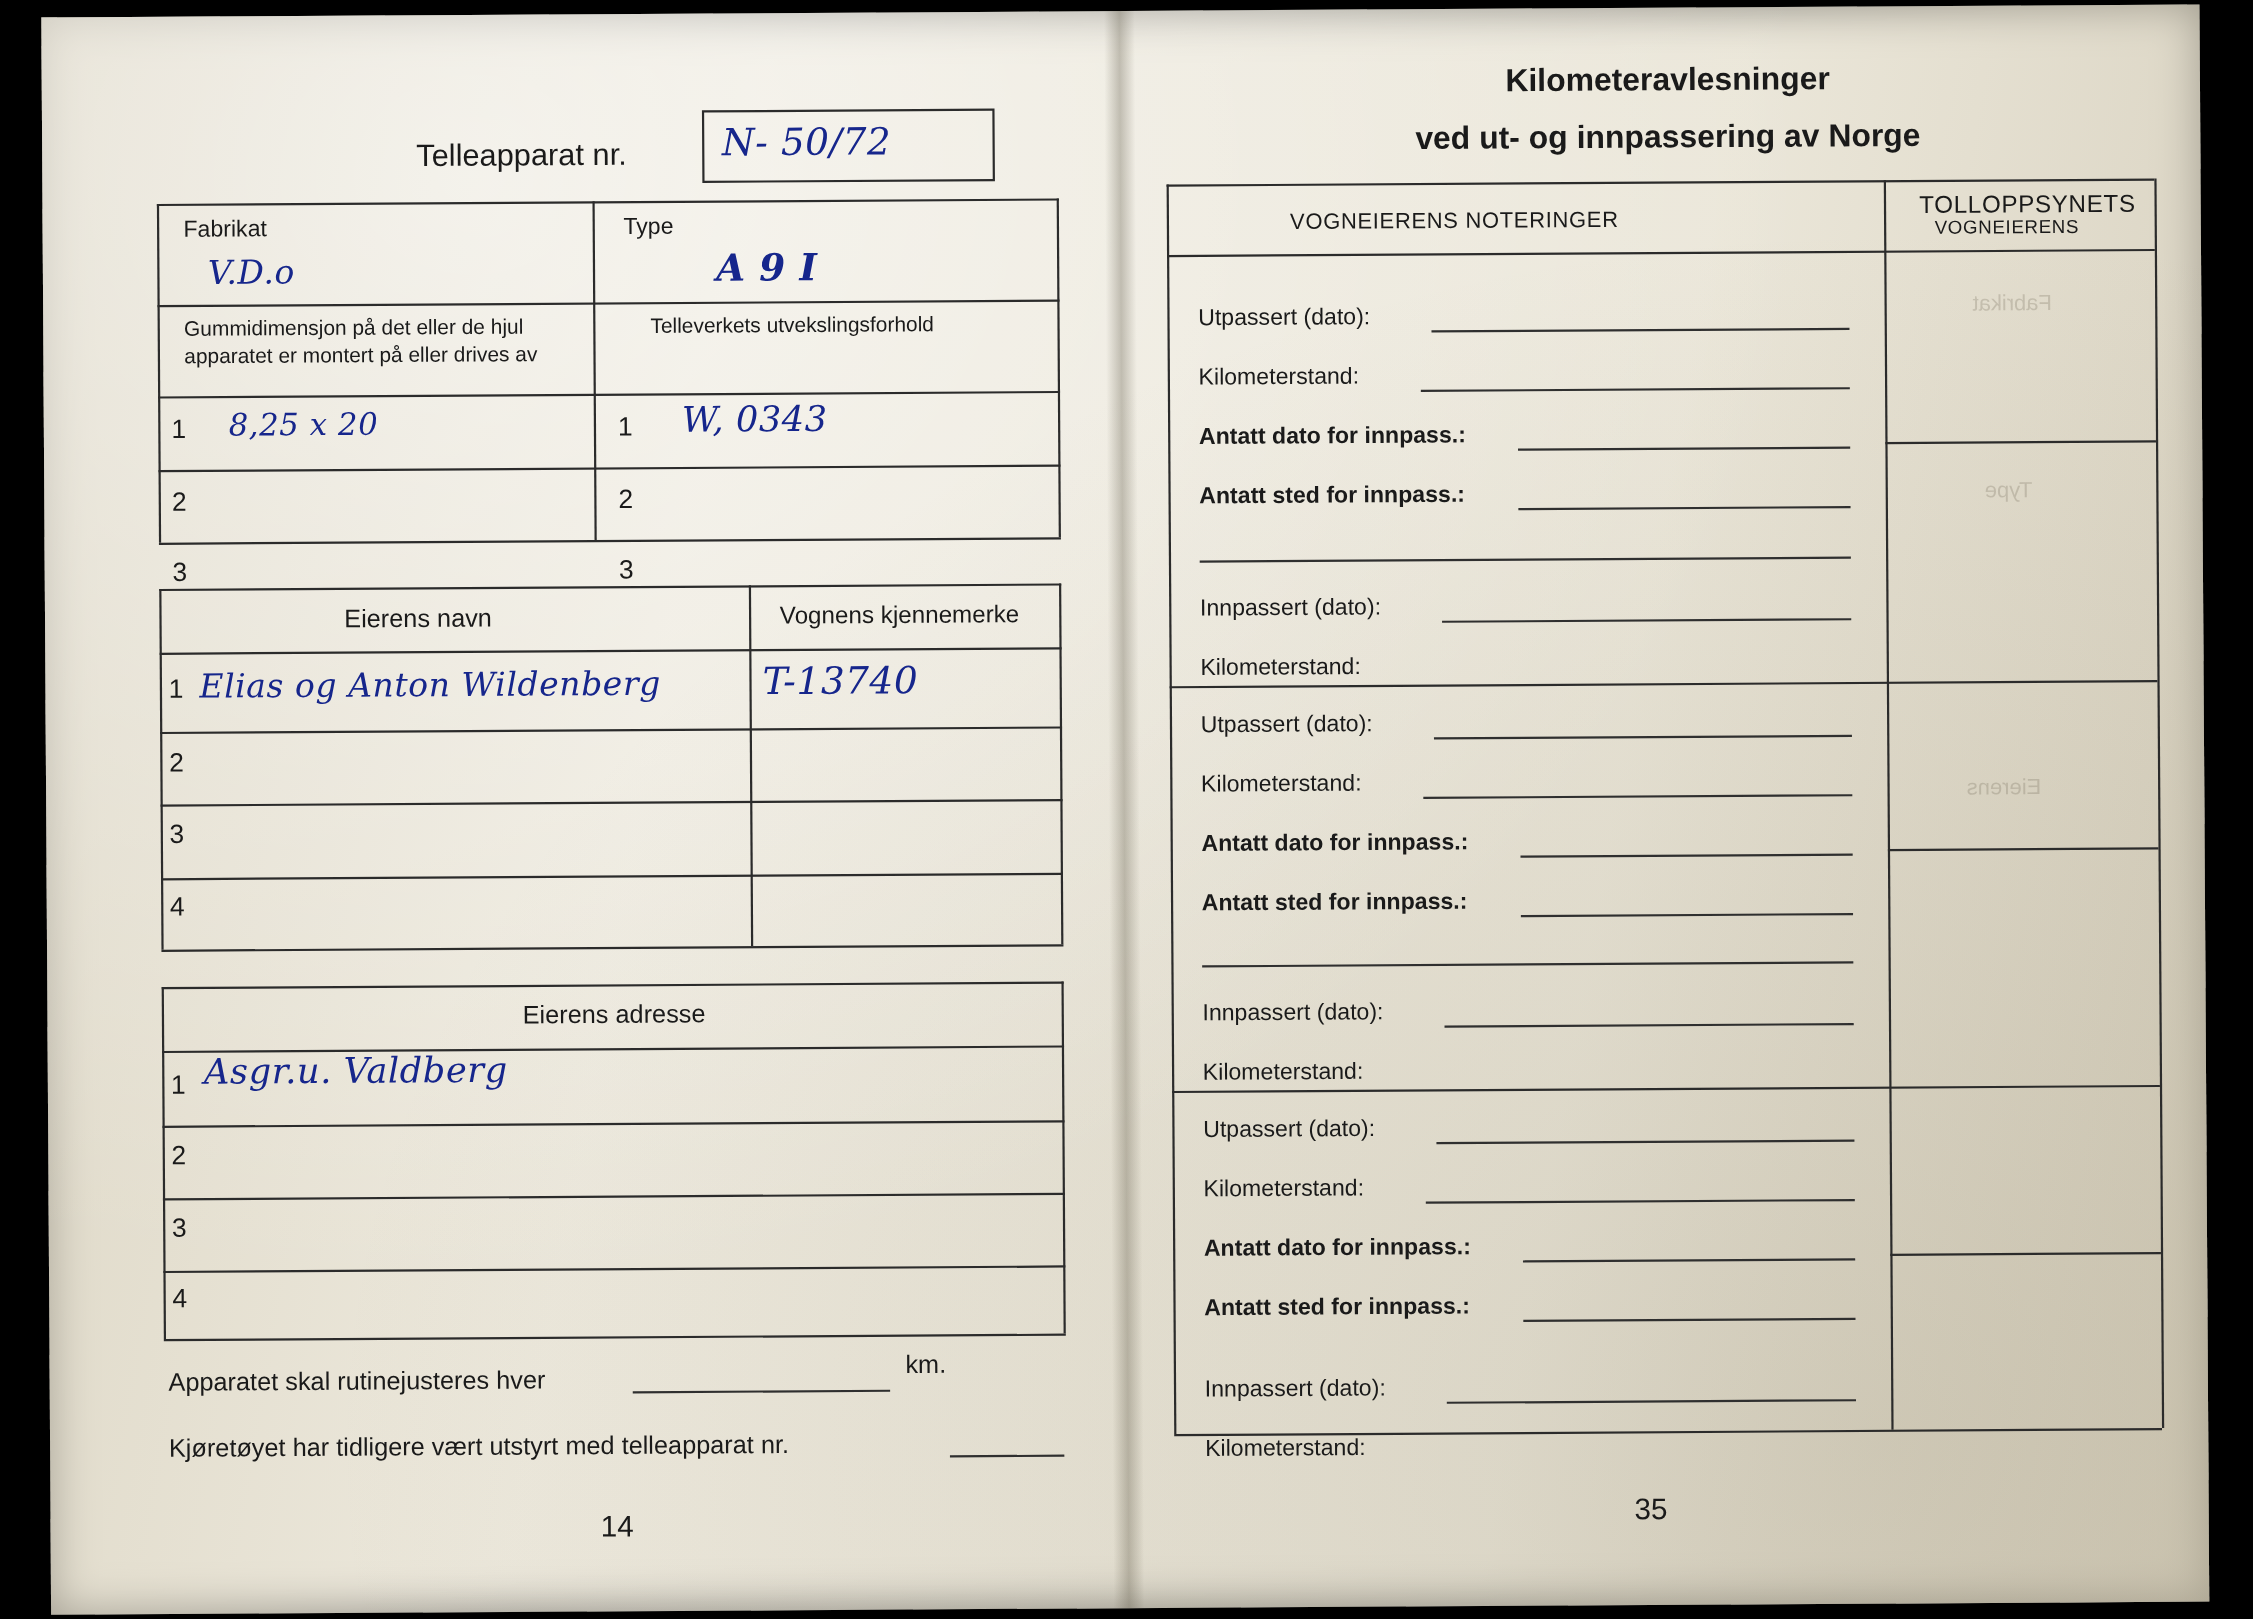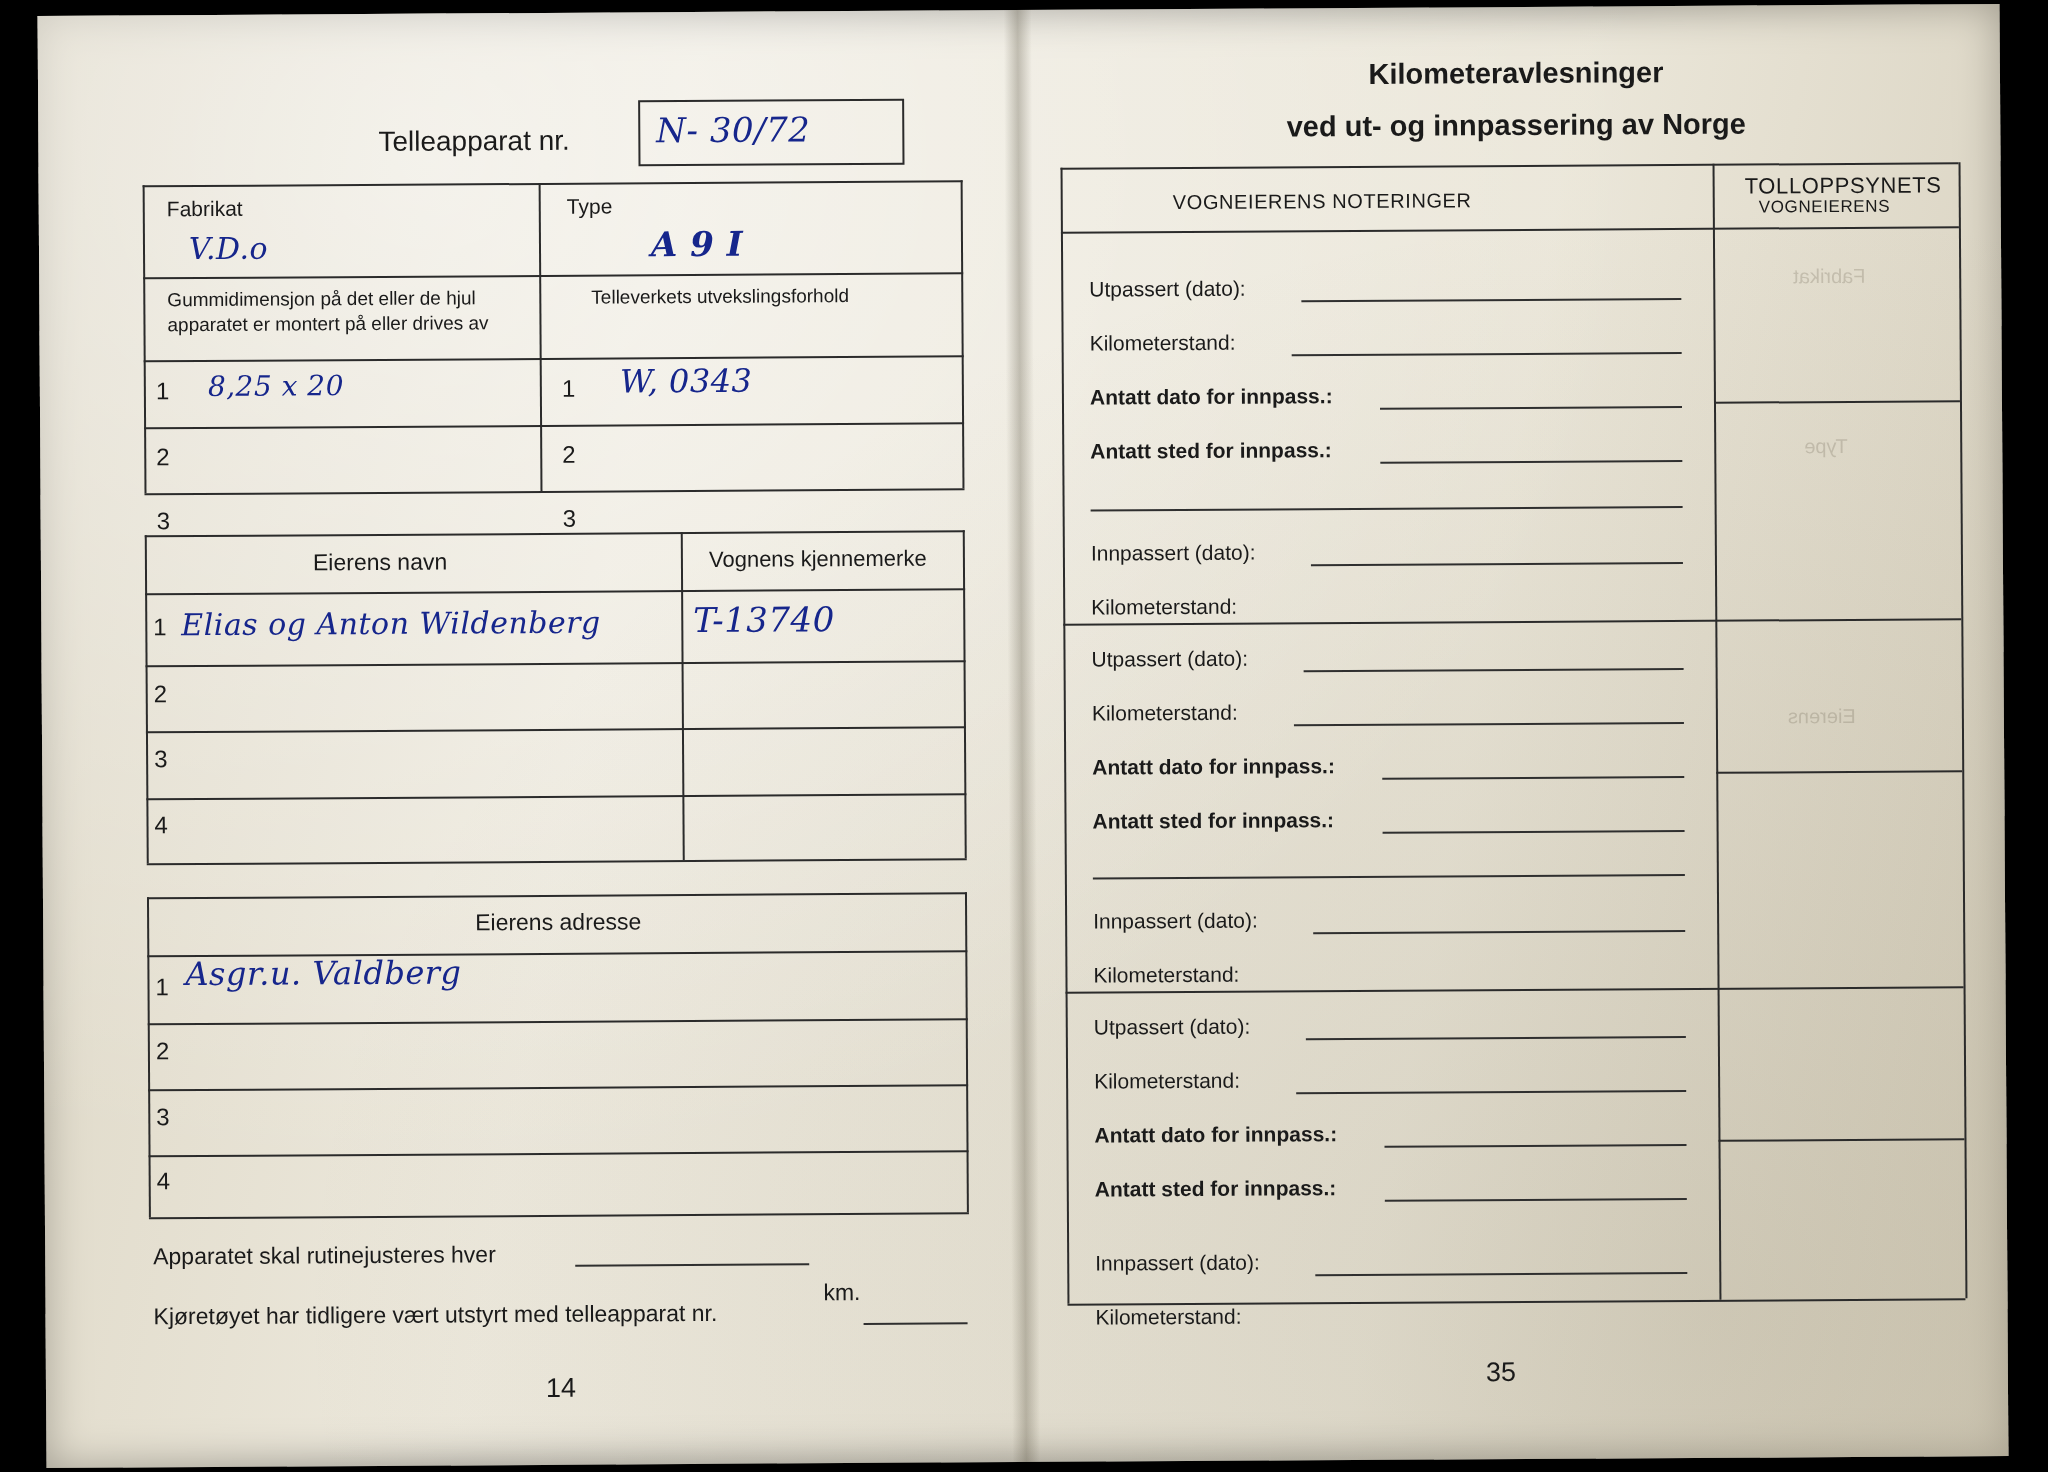--- a/index.html
+++ b/index.html
@@ -82,21 +82,21 @@
 
 <div class="scan">
   <div class="paper">
 
     <div class="gutter"></div>
 
     <div class="page left">
 
       <div class="t l-title">Telleapparat nr.</div>
       <div class="box-nr"></div>
-      <div class="t nr-val hand">N- 30/72</div>
+      <div class="t nr-val hand">N- 50/72</div>
 
       <div class="ln hline" style="left:104px;top:170px;width:820px;"></div>
       <div class="ln hline" style="left:104px;top:262px;width:820px;"></div>
       <div class="ln hline" style="left:104px;top:345px;width:820px;"></div>
       <div class="ln hline" style="left:104px;top:412px;width:820px;"></div>
       <div class="ln hline" style="left:104px;top:478px;width:820px;"></div>
       <div class="ln vline" style="left:104px;top:170px;height:308px;"></div>
       <div class="ln vline" style="left:500px;top:170px;height:308px;"></div>
       <div class="ln vline" style="left:922px;top:170px;height:308px;"></div>
 
@@ -150,21 +150,21 @@
       <div class="t cellLabel" style="left:432px;top:896px;font-size:23px;">Eierens adresse</div>
 
       <div class="t cellNum" style="left:112px;top:958px;">1</div>
       <div class="t hand" style="left:142px;top:940px;font-size:32px;">Asgr.u. Valdberg</div>
       <div class="t cellNum" style="left:112px;top:1022px;">2</div>
       <div class="t cellNum" style="left:112px;top:1088px;">3</div>
       <div class="t cellNum" style="left:112px;top:1152px;">4</div>
 
       <div class="t" style="left:108px;top:1228px;font-size:23px;">Apparatet skal rutinejusteres hver</div>
       <div class="ruleline" style="left:530px;top:1252px;width:234px;"></div>
-      <div class="t" style="left:778px;top:1268px;font-size:23px;">km.</div>
+      <div class="t" style="left:778px;top:1216px;font-size:23px;">km.</div>
 
       <div class="t" style="left:108px;top:1288px;font-size:23px;">Kjøretøyet har tidligere vært utstyrt med telleapparat nr.</div>
       <div class="ruleline" style="left:818px;top:1312px;width:104px;"></div>
 
       <div class="t pageno" style="left:500px;top:1360px;">14</div>
     </div>
 
     <div class="page right">
 
       <div class="t r-title" style="left:0;top:50px;">Kilometeravlesninger</div>

